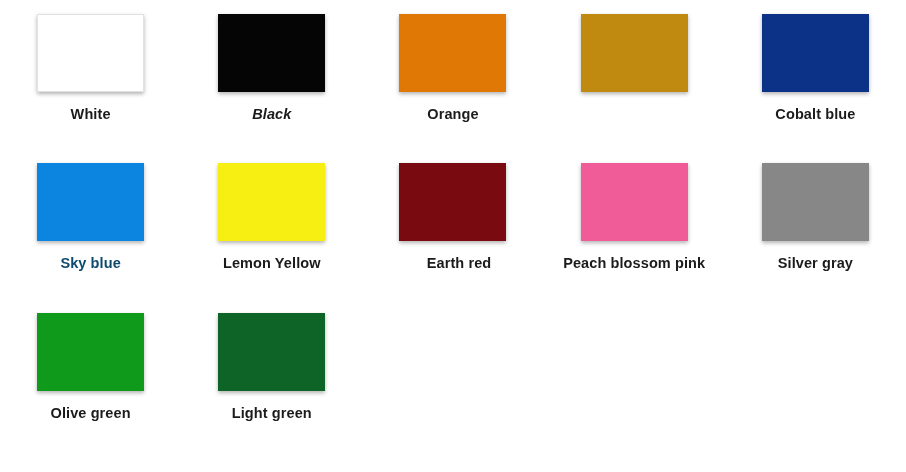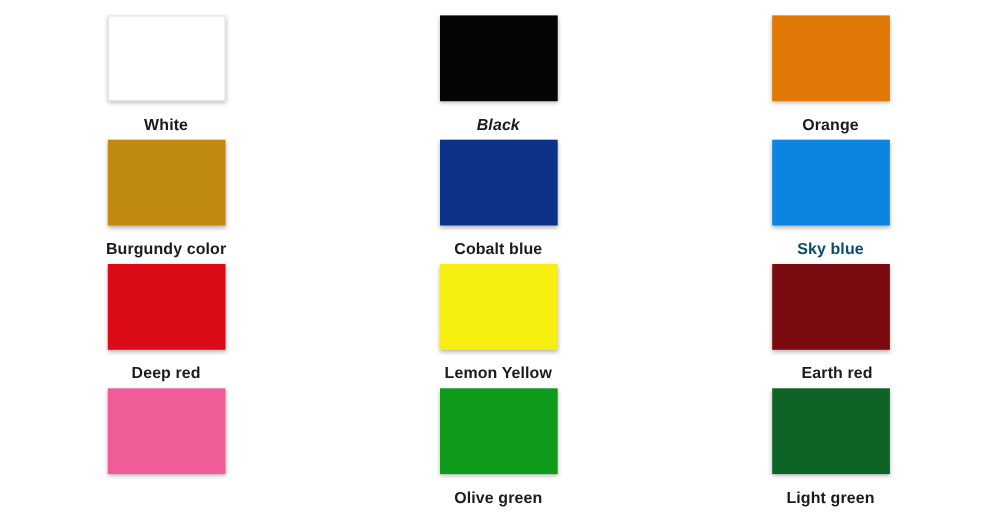--- a/index.html
+++ b/index.html
@@ -50,59 +50,59 @@
     color: #1b1b1b;
     letter-spacing: 0.1px;
     text-align: center;
     line-height: 1.1;
     white-space: nowrap;
   }
 </style>
 </head>
 <body style="background: rgb(255, 255, 255);">
 
-<div id="swatch-grid" style="grid-template-columns: repeat(3, 1fr); grid-template-rows: repeat(3, 1fr);">
+<div id="swatch-grid" style="grid-template-columns: repeat(5, 1fr); grid-template-rows: repeat(3, 1fr);">
     <div class="swatch-cell">
       <div class="swatch-chip has-outline" style="background: rgb(255, 255, 255);"></div>
       <div class="swatch-label" style="color: rgb(27, 27, 27);">White</div>
     </div>
     <div class="swatch-cell">
       <div class="swatch-chip" style="background: rgb(5, 5, 5);"></div>
       <div class="swatch-label" style="color: rgb(27, 27, 27); font-style: italic;">Black</div>
     </div>
     <div class="swatch-cell">
       <div class="swatch-chip" style="background: rgb(224, 120, 6);"></div>
       <div class="swatch-label" style="color: rgb(27, 27, 27);">Orange</div>
     </div>
     <div class="swatch-cell">
       <div class="swatch-chip" style="background: rgb(192, 138, 17);"></div>
-      <div class="swatch-label" style="color: rgb(27, 27, 27);">Burgundy color</div>
     </div>
     <div class="swatch-cell">
       <div class="swatch-chip" style="background: rgb(11, 50, 134);"></div>
       <div class="swatch-label" style="color: rgb(27, 27, 27);">Cobalt blue</div>
     </div>
     <div class="swatch-cell">
       <div class="swatch-chip" style="background: rgb(11, 133, 224);"></div>
       <div class="swatch-label" style="color: #0c4a6e;">Sky blue</div>
-    </div>
-    <div class="swatch-cell">
-      <div class="swatch-chip" style="background: rgb(219, 11, 24);"></div>
-      <div class="swatch-label" style="color: rgb(27, 27, 27);">Deep red</div>
     </div>
     <div class="swatch-cell">
       <div class="swatch-chip" style="background: rgb(248, 239, 18);"></div>
       <div class="swatch-label" style="color: rgb(27, 27, 27);">Lemon Yellow</div>
     </div>
     <div class="swatch-cell">
       <div class="swatch-chip" style="background: rgb(121, 11, 16);"></div>
       <div class="swatch-label" style="color: rgb(27, 27, 27); margin-left: 12px;">Earth red</div>
     </div>
     <div class="swatch-cell">
       <div class="swatch-chip" style="background: rgb(239, 92, 152);"></div>
+      <div class="swatch-label" style="color: rgb(27, 27, 27);">Peach blossom pink</div>
+    </div>
+    <div class="swatch-cell">
+      <div class="swatch-chip" style="background: rgb(135, 135, 135);"></div>
+      <div class="swatch-label" style="color: rgb(27, 27, 27);">Silver gray</div>
     </div>
     <div class="swatch-cell">
       <div class="swatch-chip" style="background: rgb(16, 154, 27);"></div>
       <div class="swatch-label" style="color: rgb(27, 27, 27);">Olive green</div>
     </div>
     <div class="swatch-cell">
       <div class="swatch-chip" style="background: rgb(14, 100, 39);"></div>
       <div class="swatch-label" style="color: rgb(27, 27, 27);">Light green</div>
     </div>
   </div>

